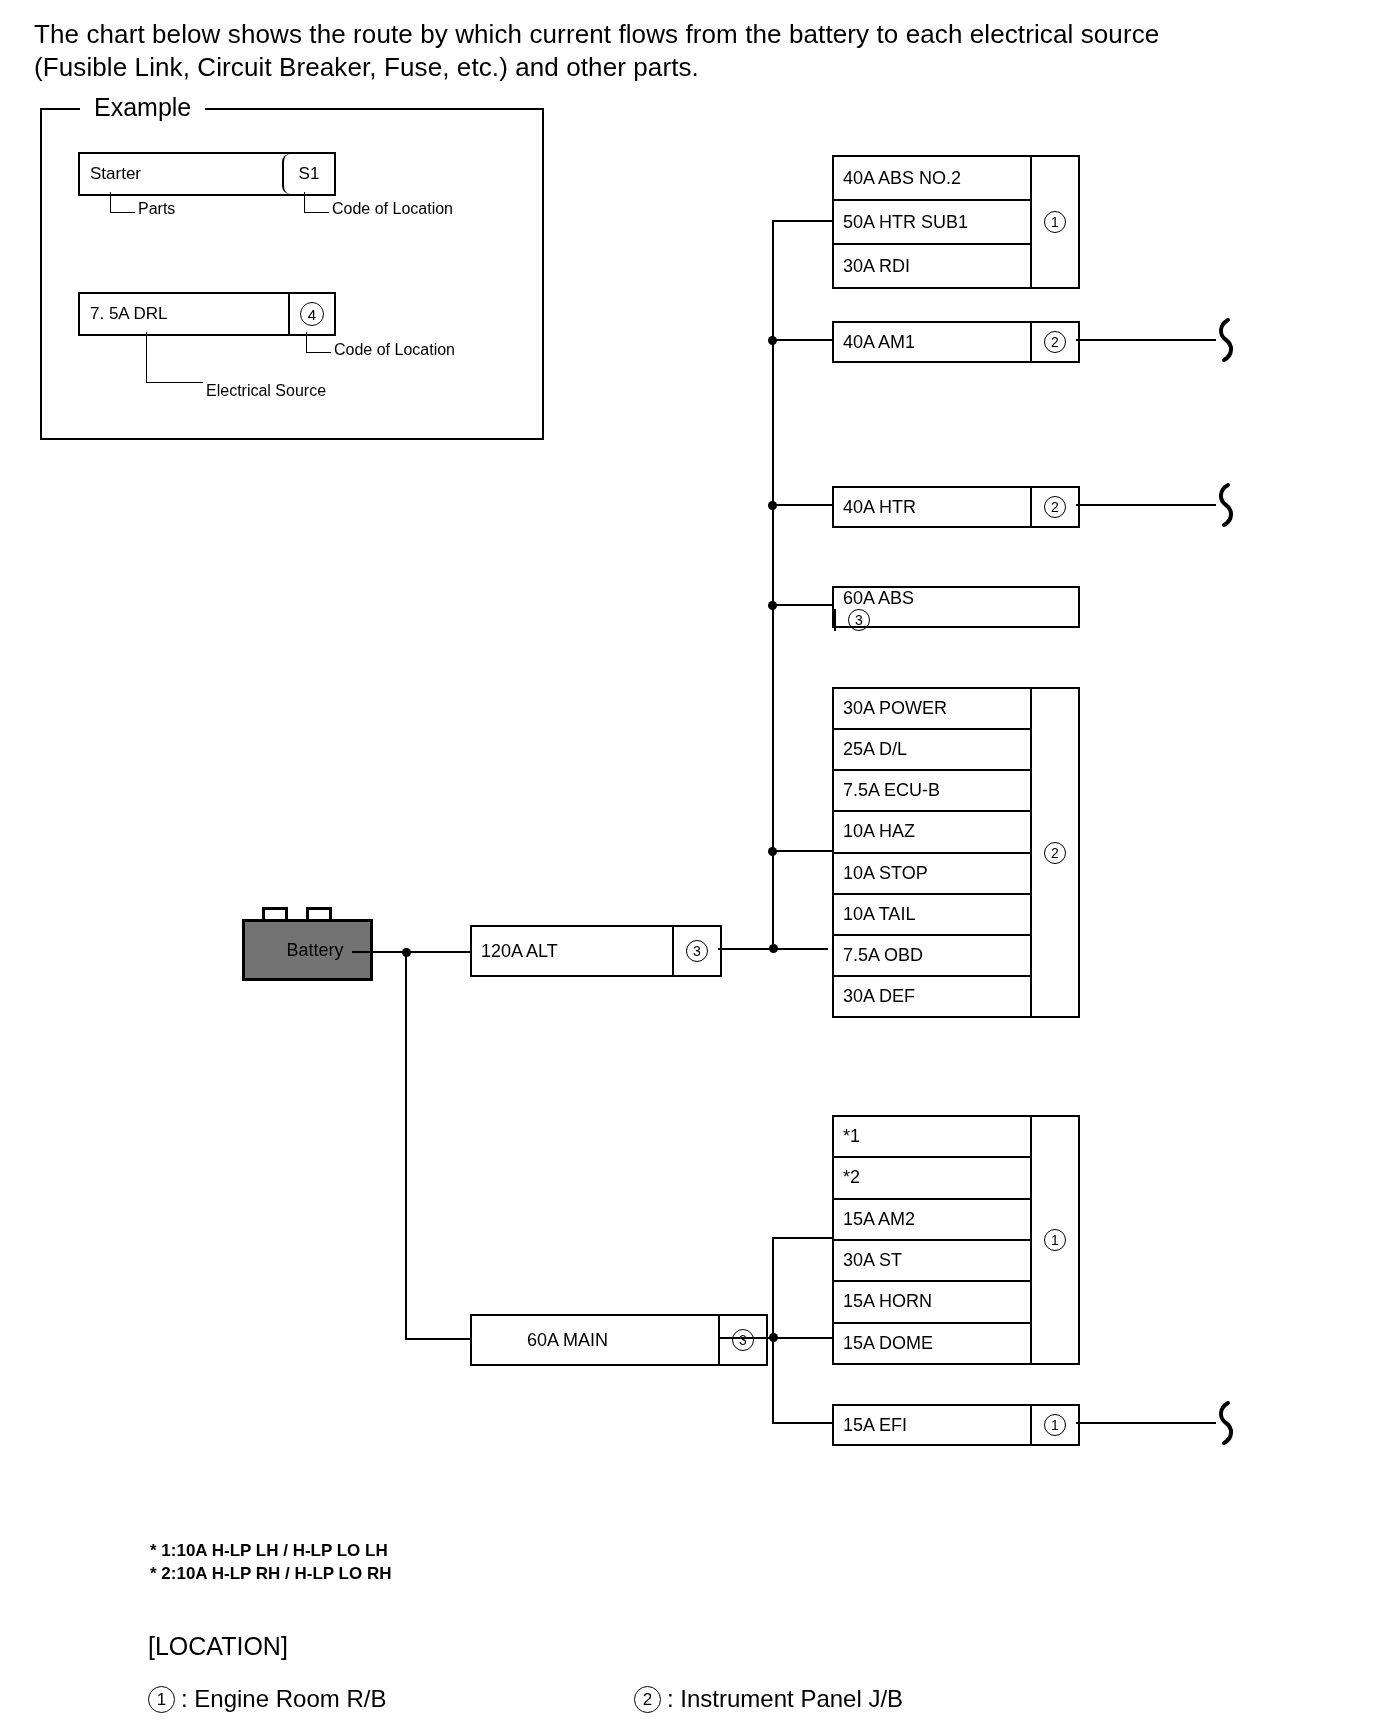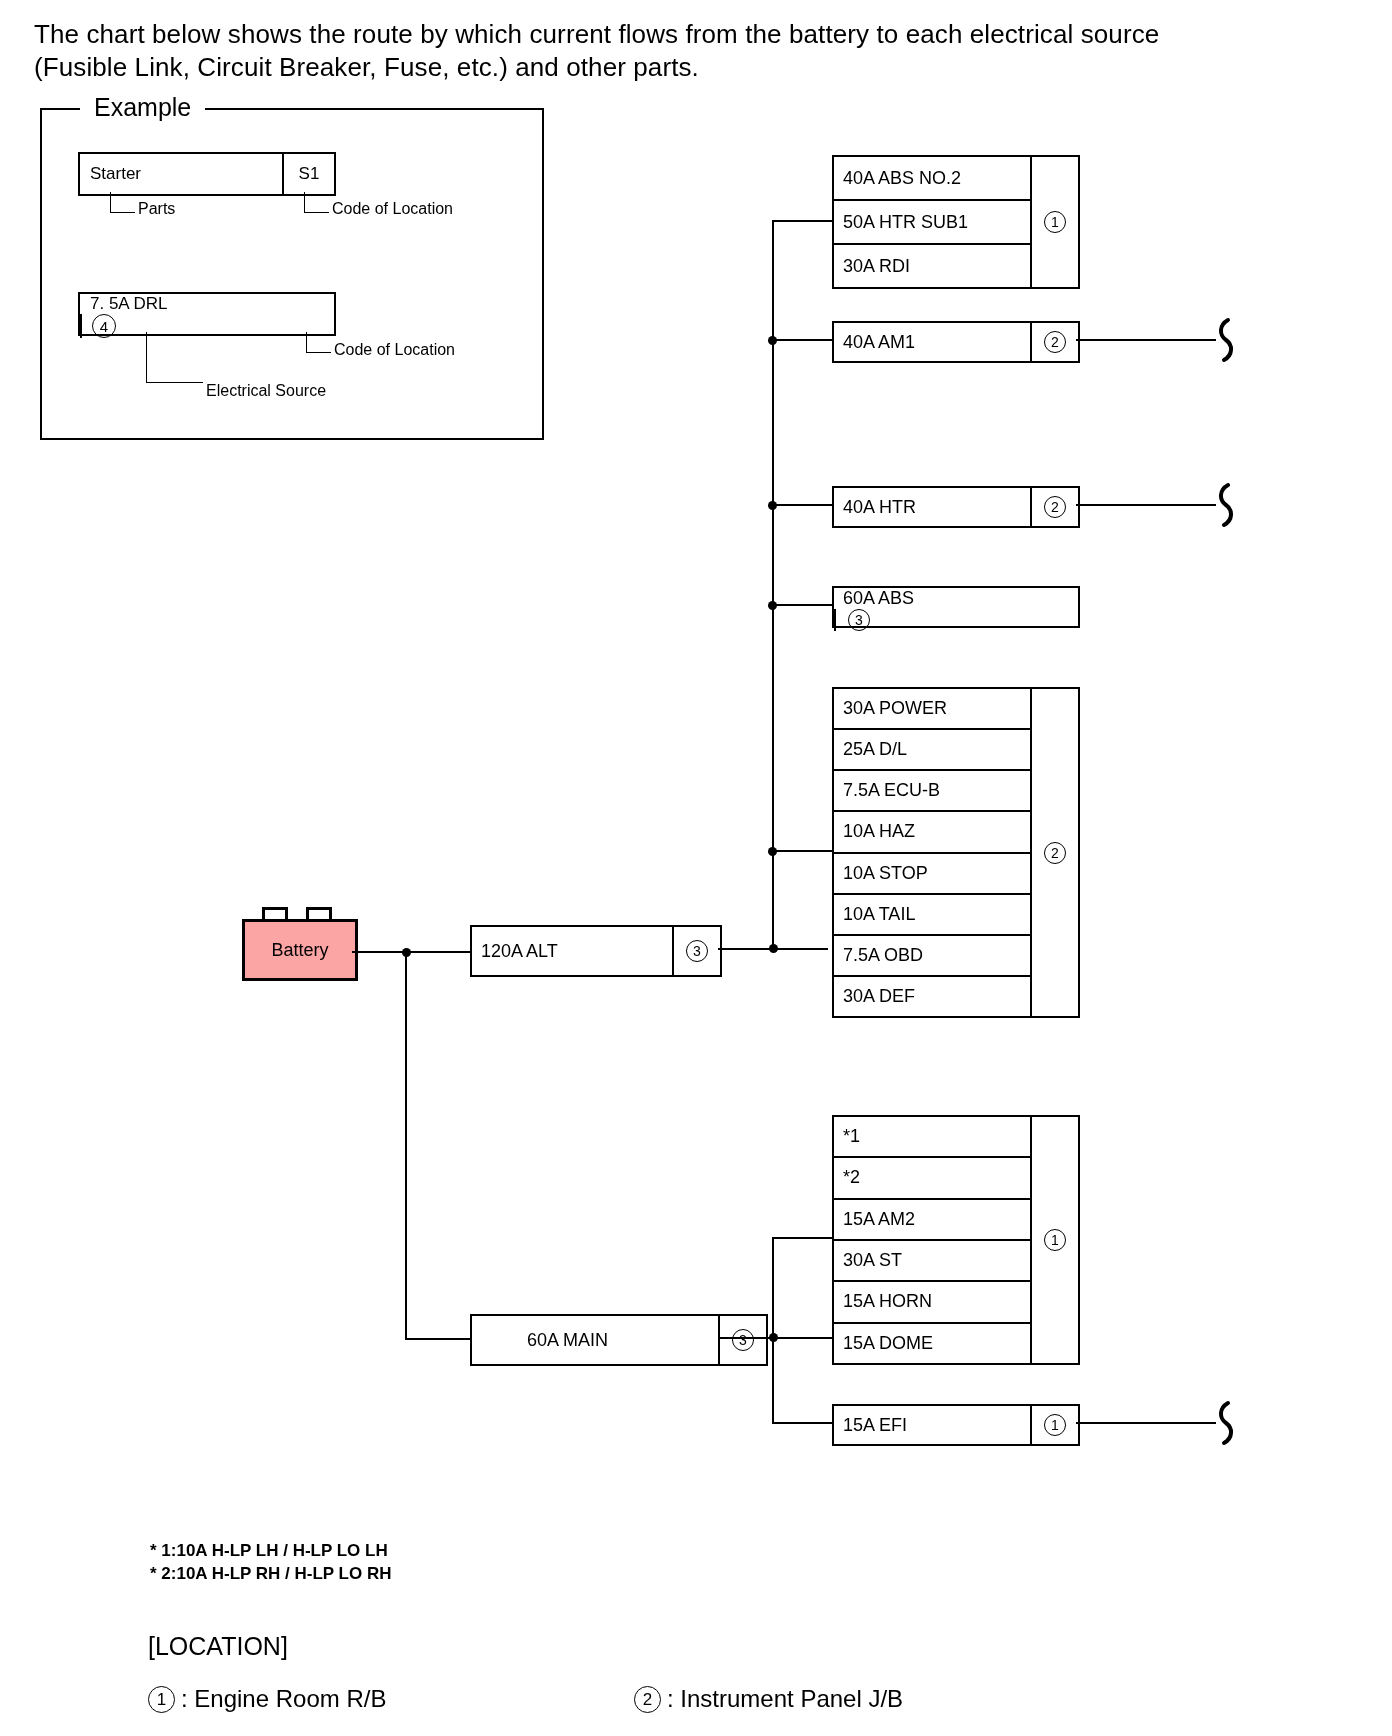--- a/index.html
+++ b/index.html
@@ -51,21 +51,21 @@
   .block .rows .row:last-child{border-bottom:none;}
   .block .codecol{
     width:46px;border-left:2.5px solid #000;
     display:flex;align-items:center;justify-content:center;
   }
   
   .sbox{border:2.5px solid #000;display:flex;background:#fff;}
   .sbox .lbl{flex:1;display:flex;align-items:center;padding-left:9px;font-size:18px;}
   .sbox .codecol{width:46px;border-left:2.5px solid #000;display:flex;align-items:center;justify-content:center;}
   
-  #battery-box{border:3px solid #000;display:flex;align-items:center;justify-content:center;font-size:18px;background:#fca5a5;}
+  #battery-box{border:3px solid #000;display:flex;align-items:center;justify-content:center;font-size:18px;background:#737373;padding-left:15px;}
   .term{border:3px solid #000;border-bottom:none;background:#fff;}
   
   .fnote{font-size:17px;font-weight:bold;line-height:1.33;white-space:nowrap;}
   #loc-title{font-size:25px;}
   .loc-item{display:flex;align-items:center;gap:6px;font-size:24px;white-space:nowrap;}
   .loc-item .circ{width:27px;height:27px;font-size:17px;}
   
   .squig{width:26px;height:46px;}
 </style>
 </head>
@@ -74,29 +74,29 @@
 <div class="abs" id="intro">
   <div>The chart below shows the route by which current flows from the battery to each electrical source</div>
   <div>(Fusible Link, Circuit Breaker, Fuse, etc.) and other parts.</div>
 </div>
 
 <div class="abs" id="example-frame"></div>
 <div class="abs" id="example-legend">Example</div>
 
 <div class="abs pbox" style="left:78px;top:152px;width:254px;height:40px;">
   <div class="lbl">Starter</div>
-  <div class="code" style="width:50px;">S1</div>
+  <div class="code" style="width:50px;border-radius:8px;">S1</div>
 </div>
 
 <div class="abs leader" style="left:110px;top:192px;width:24px;height:20px;"></div>
 <div class="abs callout" style="left:138px;top:200px;">Parts</div>
 <div class="abs leader" style="left:304px;top:192px;width:24px;height:20px;"></div>
 <div class="abs callout" style="left:332px;top:200px;">Code of Location</div>
 
-<div class="abs pbox" style="left:78px;top:292px;width:254px;height:40px;border-width:2.5px;flex-direction:column;">
+<div class="abs pbox" style="left:78px;top:292px;width:254px;height:40px;border-width:2.5px;">
   <div class="lbl">7. 5A DRL</div>
   <div class="code" style="width:44px;">
     <span class="circ">4</span>
   </div>
 </div>
 <div class="abs leader" style="left:306px;top:332px;width:24px;height:20px;"></div>
 <div class="abs callout" style="left:334px;top:341px;">Code of Location</div>
 <div class="abs leader" style="left:146px;top:332px;width:56px;height:50px;"></div>
 <div class="abs callout" style="left:206px;top:382px;">Electrical Source</div>
 

